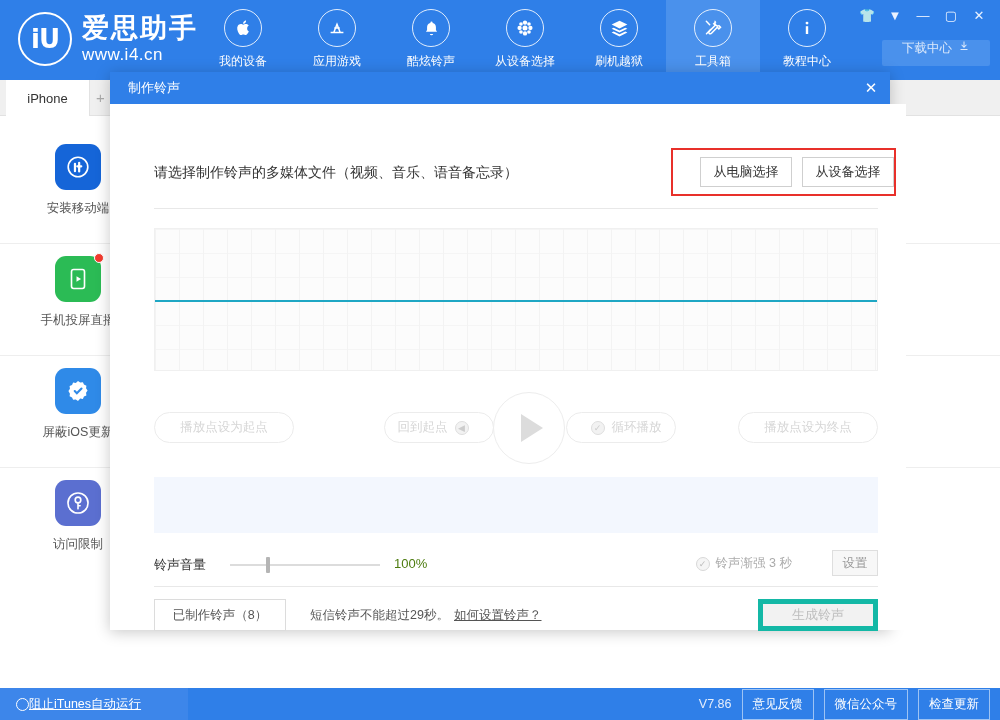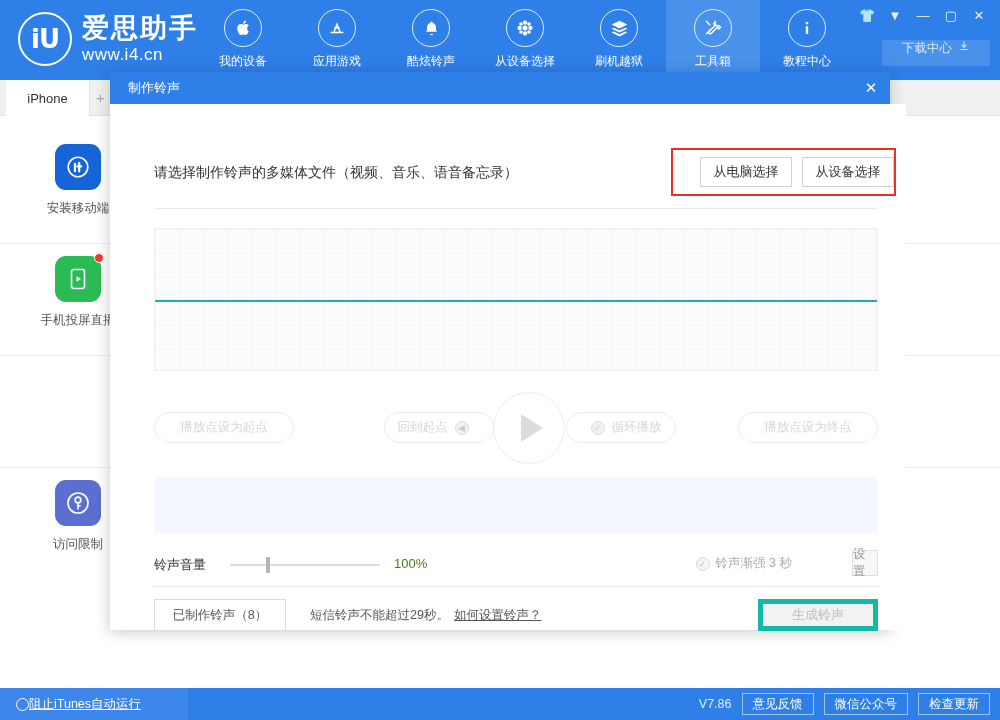--- a/index.html
+++ b/index.html
@@ -261,21 +261,21 @@
     font-size: 12.5px; color: #aaa; cursor: pointer;
   }
   .fade-circle {
     width: 14px; height: 14px; border-radius: 50%;
     border: 1px solid #d8d8d8; background: #f5f5f5;
     display: flex; align-items: center; justify-content: center;
     font-size: 9px; color: #bcbcbc;
   }
   .setting-btn {
     position: absolute; right: 0; top: 0;
-    width: 26px; height: 26px;
+    width: 46px; height: 26px;
     border: 1px solid #dedede; background: #f7f7f7;
     font-size: 12.5px; color: #999;
     display: flex; align-items: center; justify-content: center;
     cursor: pointer;
   }
 
   .foot-row { position: absolute; left: 28px; top: 495px; width: 724px; height: 40px; }
   .made-btn {
     position: absolute; left: 0; top: 0;
     width: 132px; height: 32px;
@@ -317,21 +317,21 @@
   }
   .status-left-txt {
     color: #fff; font-size: 12.5px; text-decoration: underline;
   }
   .status-right {
     position: absolute; right: 10px; top: 0; height: 32px;
     display: flex; align-items: center; gap: 10px;
   }
   .ver { color: #e3edfc; font-size: 12.5px; }
   .sb-btn {
-    height: 22px; padding: 0 10px;
+    height: 31px; padding: 0 10px;
     border: 1px solid #9dc3f4; color: #ffffff;
     font-size: 12.5px;
     display: flex; align-items: center; justify-content: center;
     cursor: pointer;
   }
 </style>
 </head>
 <body>
 
 <div id="app">
@@ -481,20 +481,29 @@
                 <rect x="6" y="3.2" width="12" height="17.6" rx="2"></rect>
                 <path d="M10.6 9.4 14.8 12l-4.2 2.6z" fill="#fff" stroke="none"></path>
               </svg>
             <span class="dot-badge"></span>
           </div>
           <div class="tool-label">手机投屏直播</div>
         </div>
       </div>
 
       <div class="tool-row">
+        <div class="tool-cell">
+          <div class="tool-ico" style="background:#2f8ae8">
+            <svg width="28" height="28" viewBox="0 0 24 24" fill="#fff">
+                <path d="M12 3.4l1.9 1.3 2.3-.3.9 2.1 2.1.9-.3 2.3 1.3 1.9-1.3 1.9.3 2.3-2.1.9-.9 2.1-2.3-.3L12 20.6l-1.9-1.3-2.3.3-.9-2.1-2.1-.9.3-2.3L3.8 12l1.3-1.9-.3-2.3 2.1-.9.9-2.1 2.3.3z"></path>
+                <path d="M9.2 12.1 11 13.9l4-4" stroke="#2f8ae8" stroke-width="1.8" fill="none" stroke-linecap="round"></path>
+              </svg>
+          </div>
+          <div class="tool-label">屏蔽iOS更新</div>
+        </div>
         <div class="tool-cell" style="margin-left:512px">
           <div class="tool-ico" style="background:#6b7fd1">
             <svg width="26" height="26" viewBox="0 0 24 24" fill="none" stroke="#fff" stroke-width="1.5">
                 <rect x="6" y="3.4" width="12" height="17.2" rx="1.8" fill="#fff" stroke="none"></rect>
                 <rect x="8" y="6" width="5" height="6" fill="#6b7fd1" stroke="none"></rect>
               </svg>
           </div>
           <div class="tool-label">反激活设备</div>
         </div>
       </div>

